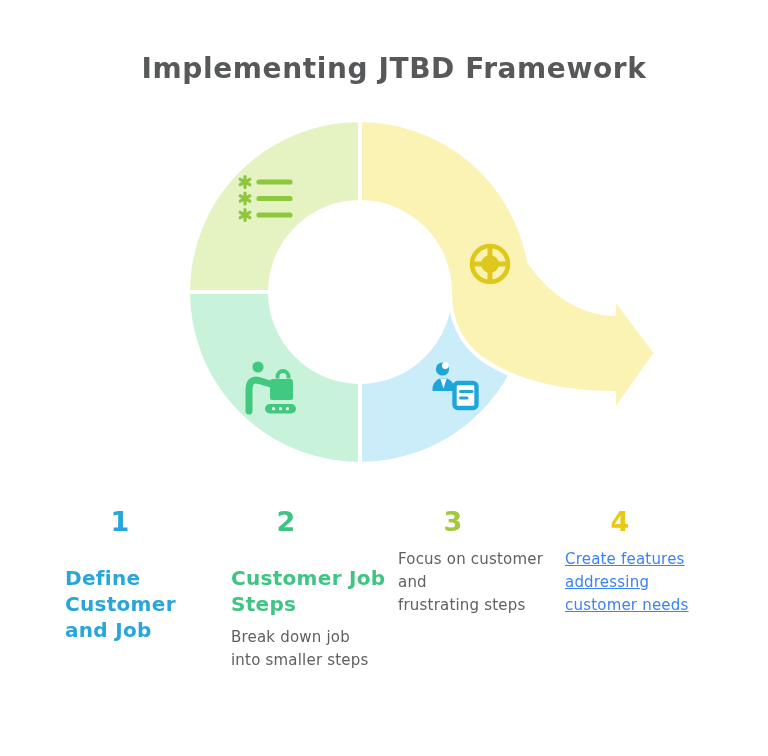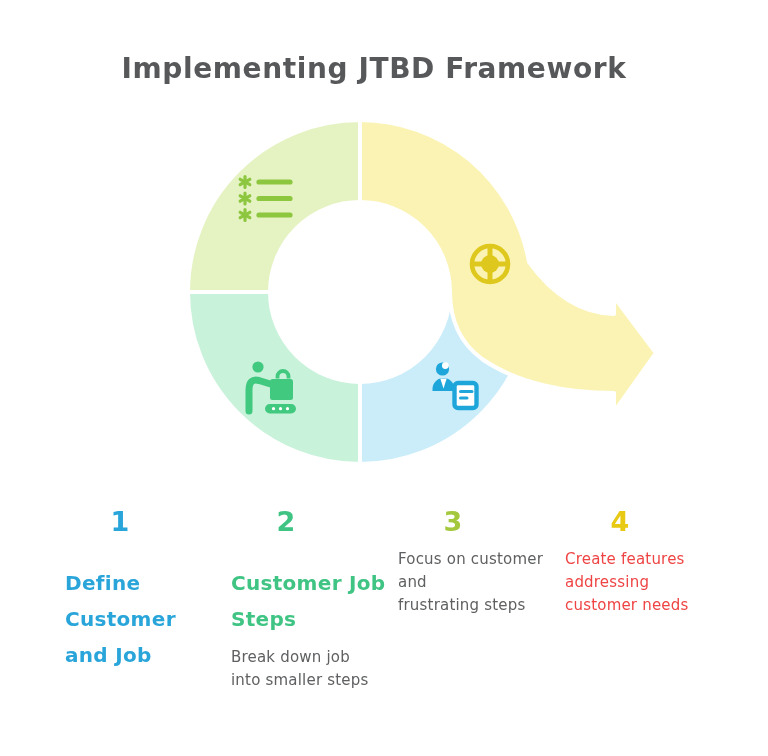--- a/index.html
+++ b/index.html
@@ -10,35 +10,35 @@
   #main-title{
     position:absolute;top:52px;left:0;width:748px;text-align:center;
     font-size:28px;font-weight:bold;letter-spacing:0.6px;color:#57585a;
   }
   #diagram-svg{position:absolute;top:0;left:0;}
   .step{position:absolute;top:505px;width:158px;}
   .step-number{
     width:110px;text-align:center;font-size:27px;font-weight:bold;line-height:34px;
   }
   .step-title{
-    margin-top:26px;font-size:20px;font-weight:bold;line-height:36px;
+    margin-top:26px;font-size:20px;font-weight:bold;line-height:26px;
     letter-spacing:0.3px;white-space:pre-line;
   }
   .step-desc{
     margin-top:9px;font-size:15px;line-height:23px;letter-spacing:0.2px;
     color:#5f6062;white-space:pre-line;
   }
   #step-1{left:65px;} #step-2{left:231px;} #step-3{left:398px;} #step-4{left:565px;}
 </style>
 </head>
 <body>
 
 <div id="canvas">
 
-  <div id="main-title" style="color: rgb(87, 88, 90);">Implementing JTBD Framework</div>
+  <div id="main-title" style="color: rgb(87, 88, 90); padding-left: 20px;">Implementing JTBD Framework</div>
 
   <svg id="diagram-svg" width="768" height="480" viewBox="0 0 768 480" xmlns="http://www.w3.org/2000/svg">
 
     <path d="M 360,464 A 172,172 0 0 0 532,292 L 450,292 A 90,90 0 0 1 360,382 Z" stroke="#ffffff" stroke-width="4" stroke-linejoin="round" fill="#cbedfa"></path>
 
     <path d="M 360,120 A 172,172 0 0 0 188,292 L 270,292 A 90,90 0 0 1 360,202 Z" stroke="#ffffff" stroke-width="4" stroke-linejoin="round" fill="#e5f3c3"></path>
 
     <path d="M 188,292 A 172,172 0 0 0 360,464 L 360,382 A 90,90 0 0 1 270,292 Z" stroke="#ffffff" stroke-width="4" stroke-linejoin="round" fill="#c9f2db"></path>
 
     <path d="M 360,120
@@ -117,18 +117,18 @@
   </div>
 
   <div class="step" id="step-3">
     <div class="step-number" style="color: rgb(163, 200, 61);">3</div>
     <div class="step-desc" style="color: rgb(95, 96, 98);">Focus on customer and
 frustrating steps</div>
   </div>
 
   <div class="step" id="step-4">
     <div class="step-number" style="color: rgb(232, 202, 20);">4</div>
-    <div class="step-desc" style="color: #ef4444;">Create features
+    <div class="step-desc" style="color: #3b82f6; text-decoration: underline;">Create features
 addressing
 customer needs</div>
   </div>
 
 </div>
 
 </body></html>

